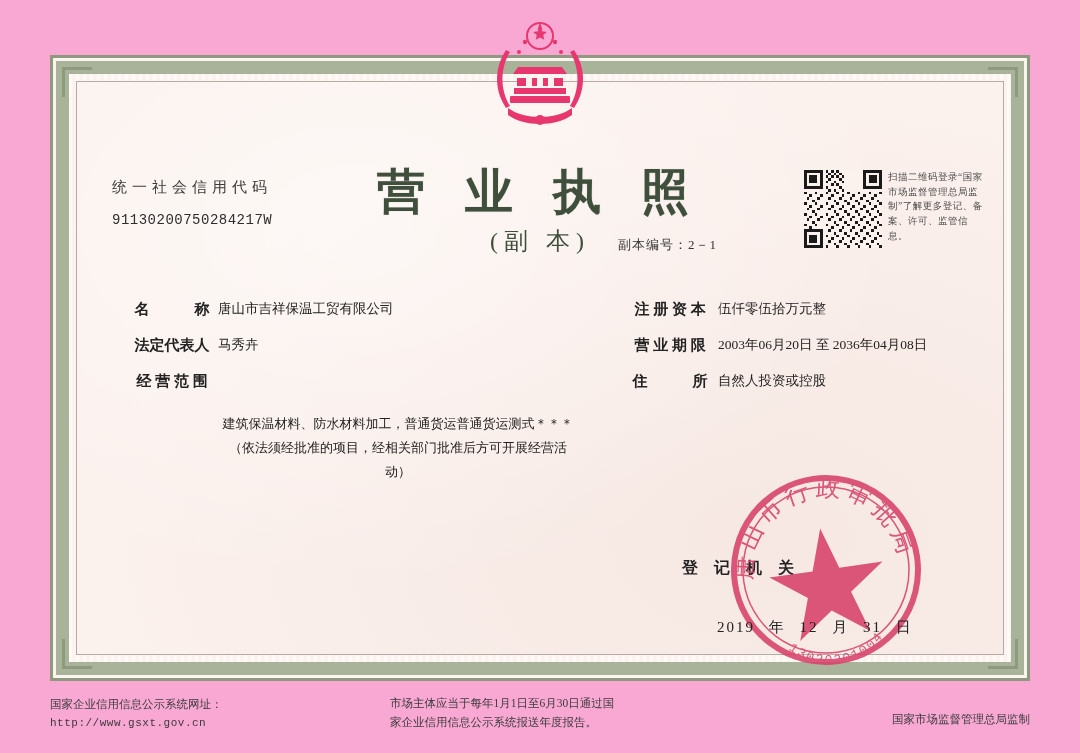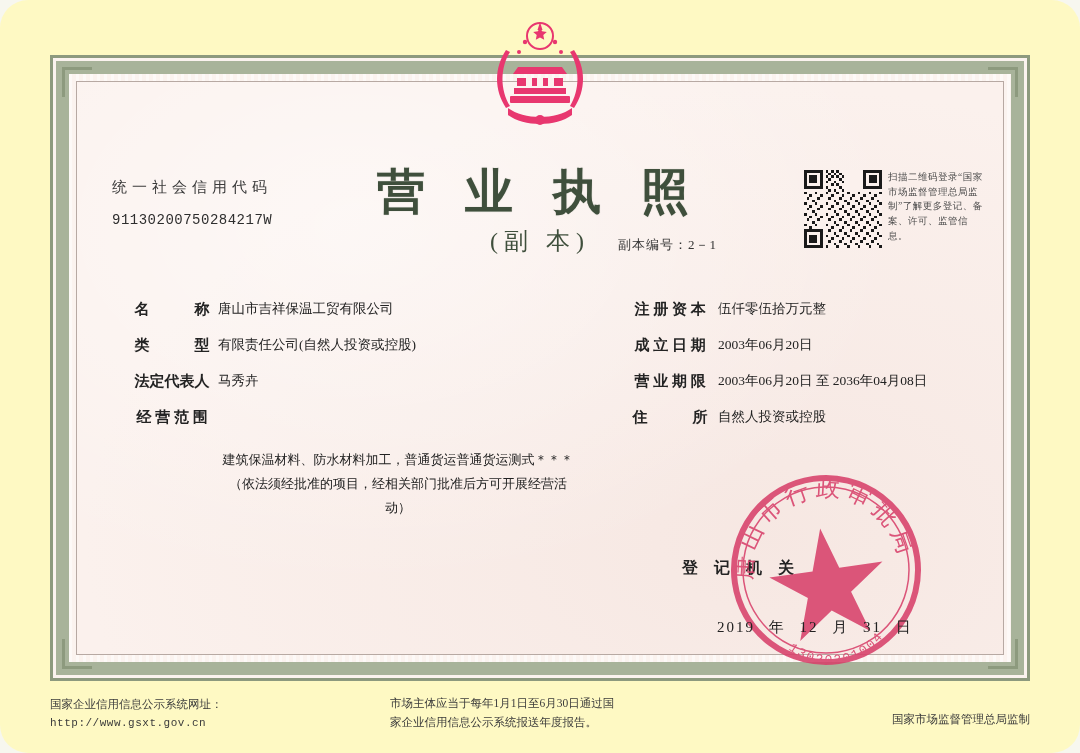--- a/index.html
+++ b/index.html
@@ -6,22 +6,21 @@
   html, body { margin: 0; padding: 0; }
   body {
     width: 1080px; height: 753px;
     background: #f7f7ef;
     font-family: "Liberation Serif", "DejaVu Serif", serif;
     overflow: hidden;
     position: relative;
   }
   .page {
     position: absolute; inset: 0;
-    background: #fef9c3;
-    border-radius: 28px;
+    background: #f9a8d4;
   }
   
   .frame-outer {
     position: absolute;
     left: 50px; top: 55px; right: 50px; bottom: 72px;
     border: 3px solid #8d9a7e;
     background: #fbf3ef;
   }
   .frame-guilloche {
     position: absolute;
@@ -265,26 +264,20 @@
 
     <div class="fields">
 
       <div class="row">
         <div class="lab left-lab">名　　　称</div>
         <div class="val left-val">唐山市吉祥保温工贸有限公司</div>
         <div class="lab right-lab">注 册 资 本</div>
         <div class="val right-val">伍仟零伍拾万元整</div>
       </div>
 
-      <div class="row">
-        <div class="lab left-lab">类　　　型</div>
-        <div class="val left-val">有限责任公司(自然人投资或控股)</div>
-        <div class="lab right-lab">成 立 日 期</div>
-        <div class="val right-val">2003年06月20日</div>
-      </div>
 
       <div class="row">
         <div class="lab left-lab">法定代表人</div>
         <div class="val left-val">马秀卉</div>
         <div class="lab right-lab">营 业 期 限</div>
         <div class="val right-val">2003年06月20日 至 2036年04月08日</div>
       </div>
 
       <div class="row" style="height:60px">
         <div class="lab left-lab">经 营 范 围</div>

